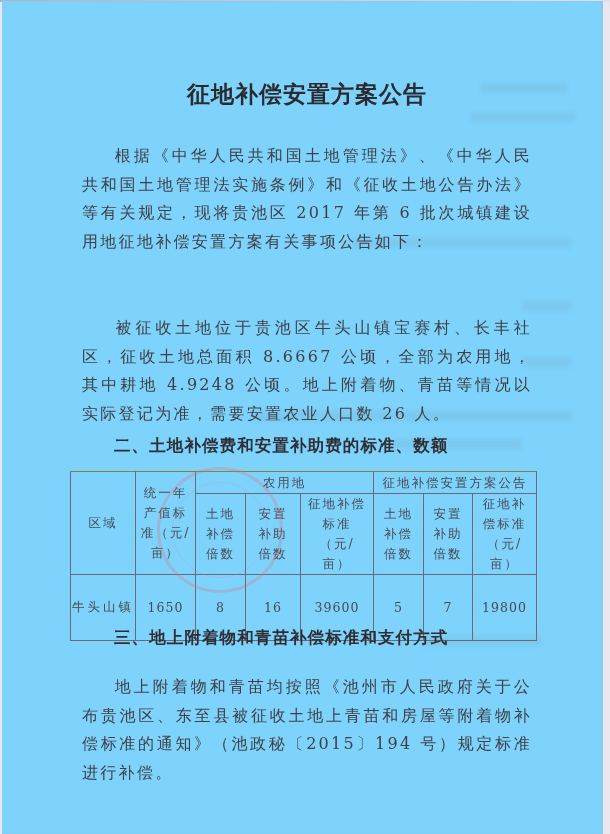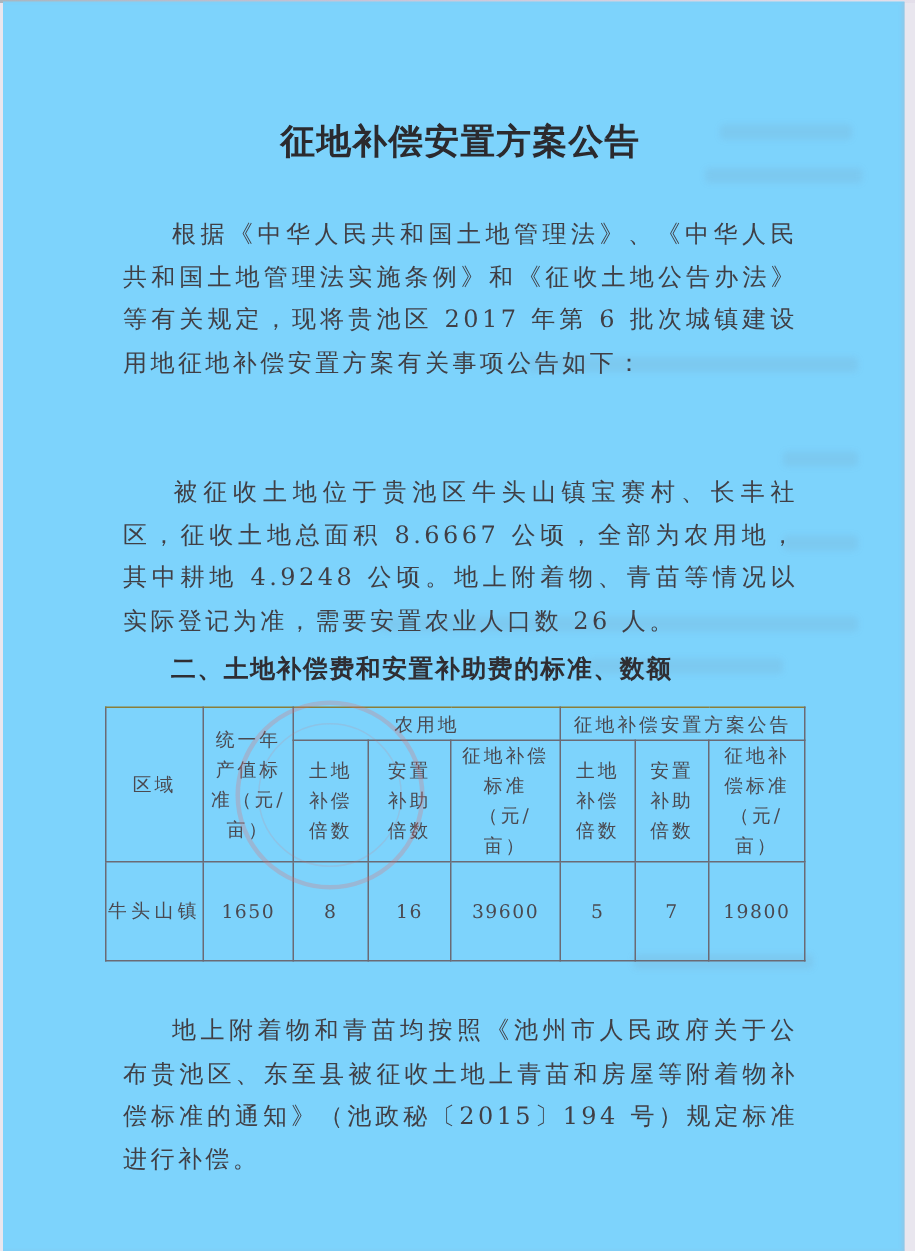--- a/index.html
+++ b/index.html
@@ -181,18 +181,21 @@
       <td>7</td>
       <td>19800</td>
     </tr>
   </tbody>
     </table>
 
   <div class="seal">
     <div class="seal-inner"></div>
   </div>
 
+  <div class="heading" style="top:622px;">
+    <span class="indent" style="display:inline-block;width:32px;"></span><span>三、地上附着物和青苗补偿标准和支付方式</span>
+  </div>
 
   <div class="para" style="top:651px;margin-top:21px;">
     <span class="indent"></span><span>地上附着物和青苗均按照《池州市人民政府关于公布贵池区、东至县被征收土地上青苗和房屋等附着物补偿标准的通知》（池政秘〔2015〕194 号）规定标准进行补偿。</span>
   </div>
 
 </div>
 
 </body></html>

